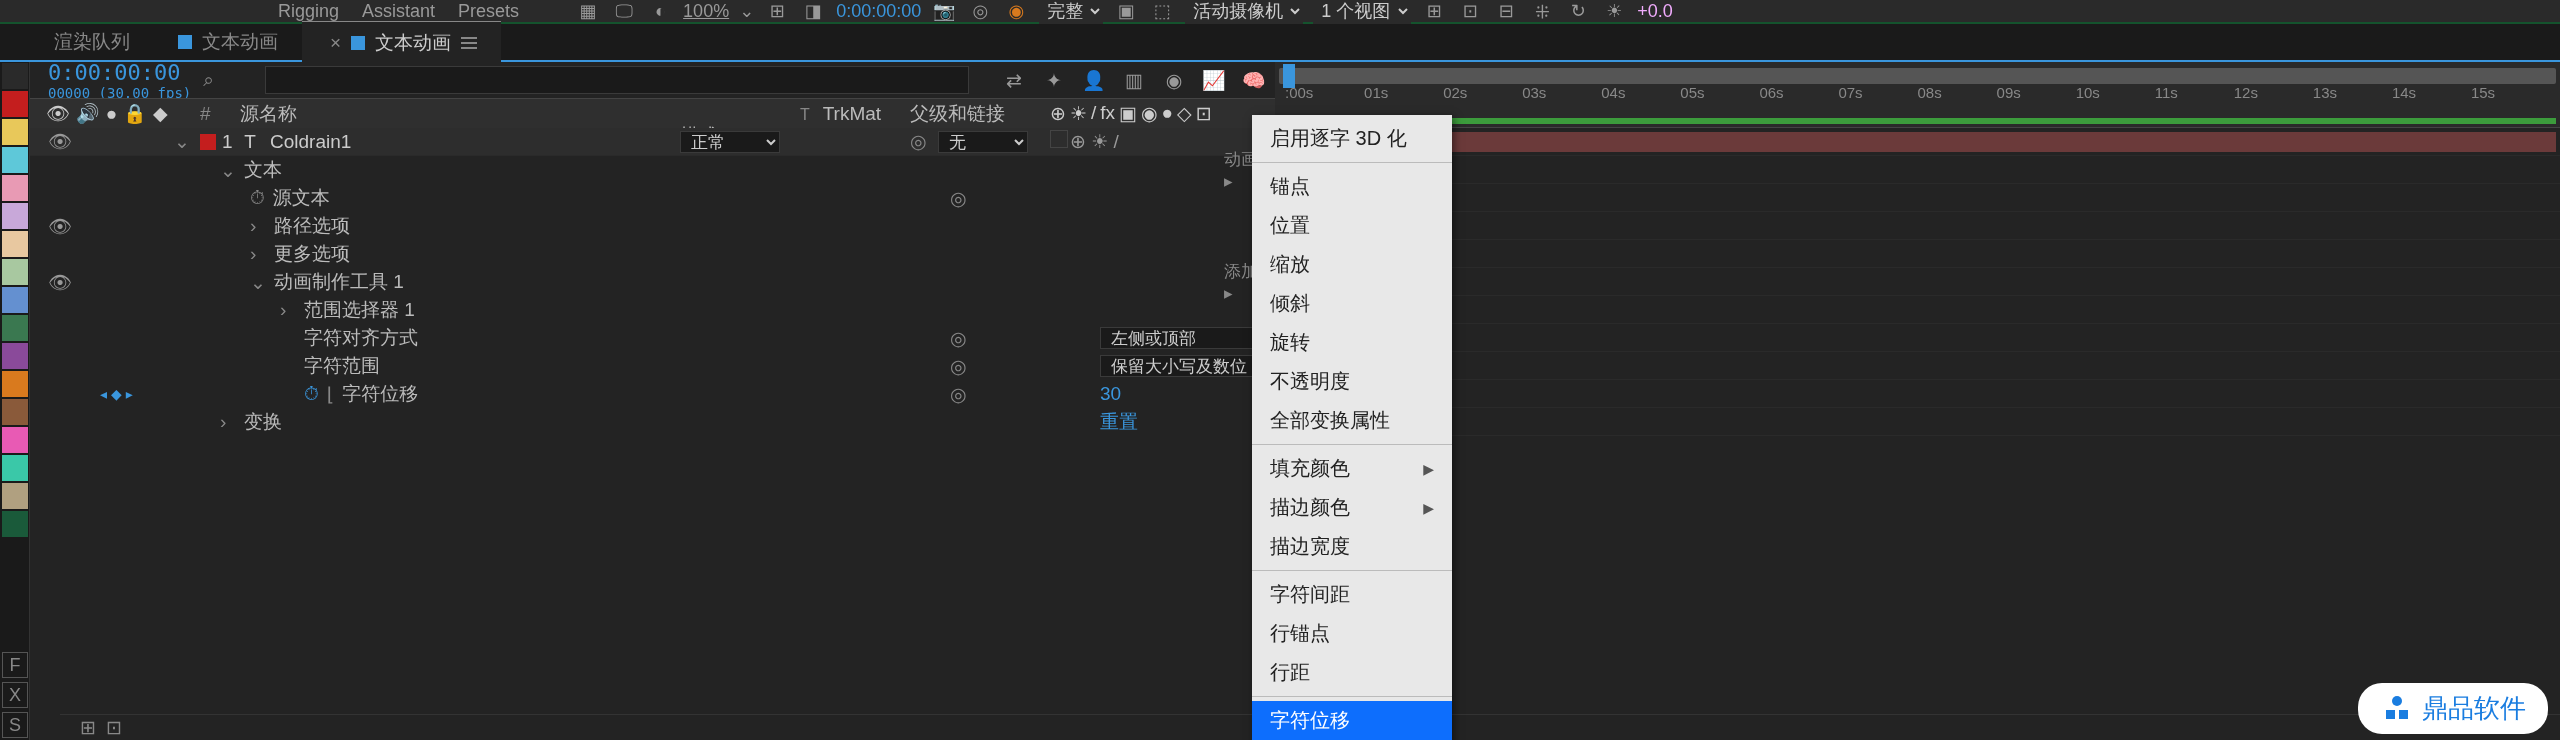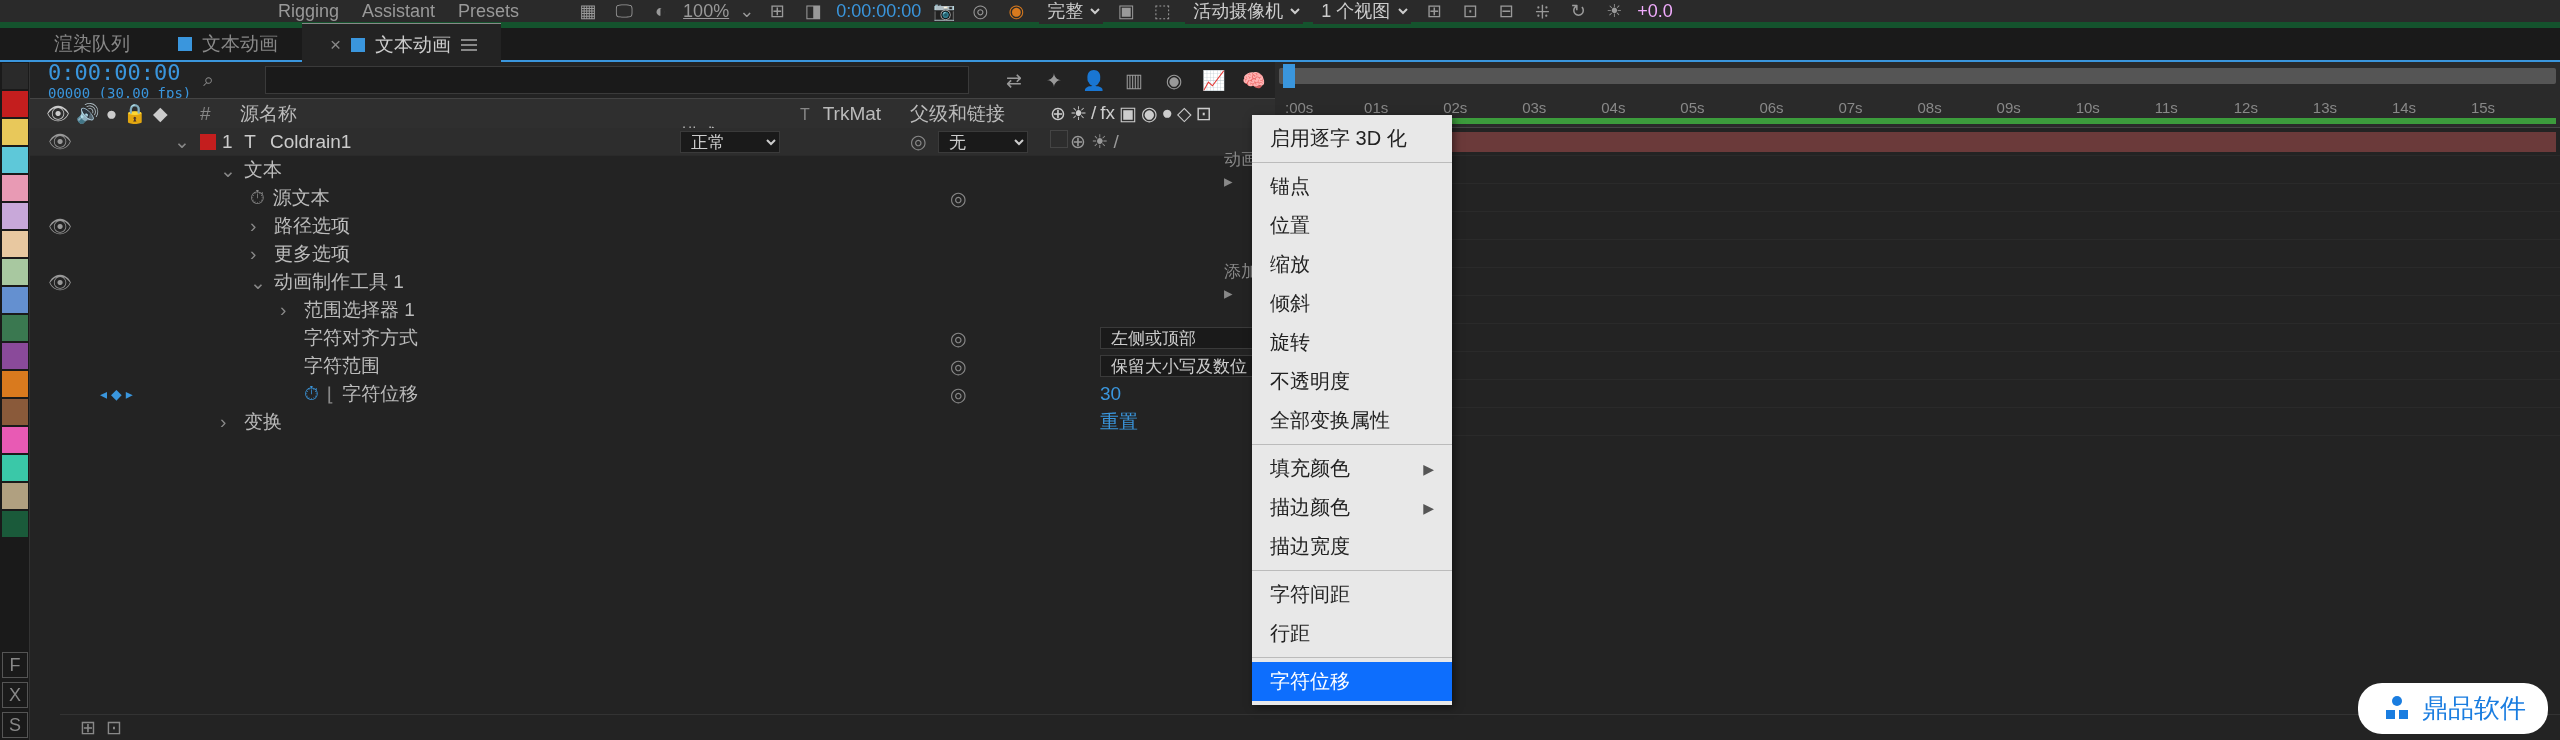--- a/index.html
+++ b/index.html
@@ -9,21 +9,21 @@
 .top-toolbar { height: 22px; background: #2a2a2a; display: flex; align-items: center; padding: 0 10px; gap: 8px; font-size: 18px; color: #999; }
 .top-toolbar .tab-strip { display: flex; gap: 7px; margin-left: 260px; }
 .top-toolbar .tab-strip span { padding: 2px 8px; }
 .top-toolbar .icon-group { display: flex; gap: 10px; margin-left: 40px; align-items: center; }
 .zoom-val { color: #999; text-decoration: underline; }
 .tc-small { color: #3a96dd; }
 .dropdown-top { background: #2a2a2a; border: none; color: #ccc; font-size: 18px; padding: 2px 4px; }
 .plus-val { color: #f0abfc; }
 
 
-.panel-tabs { height: 40px; background: #1a1a1a; display: flex; align-items: center; border-top: 6px solid #14532d; border-bottom: 2px solid #3a96dd; padding-left: 30px; }
+.panel-tabs { height: 40px; background: #1a1a1a; display: flex; align-items: center; border-top: 2px solid #14532d; border-bottom: 2px solid #3a96dd; padding-left: 30px; }
 .panel-tab { padding: 8px 24px; color: #888; display: flex; gap: 10px; align-items: center; }
 .panel-tab.active { background: #232323; color: #ccc; border-top: 1px solid #888; }
 .close-x { color: #888; margin-left: 4px; }
 .menu-lines { display: inline-block; width: 16px; height: 12px; border-top: 2px solid #888; border-bottom: 2px solid #888; position: relative; }
 .menu-lines::before { content: ''; position: absolute; top: 3px; left: 0; right: 0; height: 2px; background: #888; }
 
 
 .main { display: flex; height: 678px; }
 
 
@@ -51,21 +51,21 @@
 .col-mode { width: 120px; color: #bbb; margin-top: 44px;}
 .col-trk { width: 110px; color: #bbb;}
 .col-parent { width: 140px; color: #bbb;}
 .col-switches { width: 200px; display: flex; gap: 4px;}
 
 
 .tl-ruler { flex: 1; position: relative; background: #2a2a2a;}
 .ruler-bar { height: 16px; background: #555; margin: 6px 4px 0 4px; position: relative; border-radius: 2px;}
 .ruler-bar .playhead { position: absolute; left: 4px; top: -4px; width: 12px; height: 24px; background: #3a96dd;}
 .ruler-ticks { height: 30px; display: flex; justify-content: space-between; padding: 0 10px; font-size: 15px; color: #888;}
-.tick { flex: 1; text-align: left; margin-top: 15px;}
+.tick { flex: 1; text-align: left;}
 .green-bar { position: absolute; left: 4px; right: 4px; top: 56px; height: 6px; background: #3c9c3c;}
 
 
 .layers { flex: 1; background: #232323; overflow: hidden; position: relative;}
 .layer-left { width: 1245px; }
 .layer-row { height: 28px; display: flex; align-items: center; border-bottom: 1px solid #2a2a2a;}
 .layer-row.main-layer { background: #2d2d2d;}
 .eye-col { width: 100px; display: flex; padding-left: 18px; gap: 6px;}
 .eye { color: #999;}
 .twisty-col { width: 70px; display: flex; justify-content: flex-end; padding-right: 10px;}
@@ -429,20 +429,21 @@
       <span>填充颜色</span>
       <span class="ctx-arrow">▶</span>
     </div>
   <div class="ctx-item">
       <span>描边颜色</span>
       <span class="ctx-arrow">▶</span>
     </div>
   <div class="ctx-item">描边宽度</div>
   <div class="ctx-sep"></div>
   <div class="ctx-item">字符间距</div>
+  <div class="ctx-item">行锚点</div>
   <div class="ctx-item">行距</div>
   <div class="ctx-sep"></div>
   <div class="ctx-item highlighted">字符位移</div>
 
 </div>
 
 <div class="watermark">
   <span class="wm-icon">
     <svg width="34" height="34" viewBox="0 0 34 34">
         <circle cx="17" cy="9" r="5" fill="#1a7de0"></circle>

